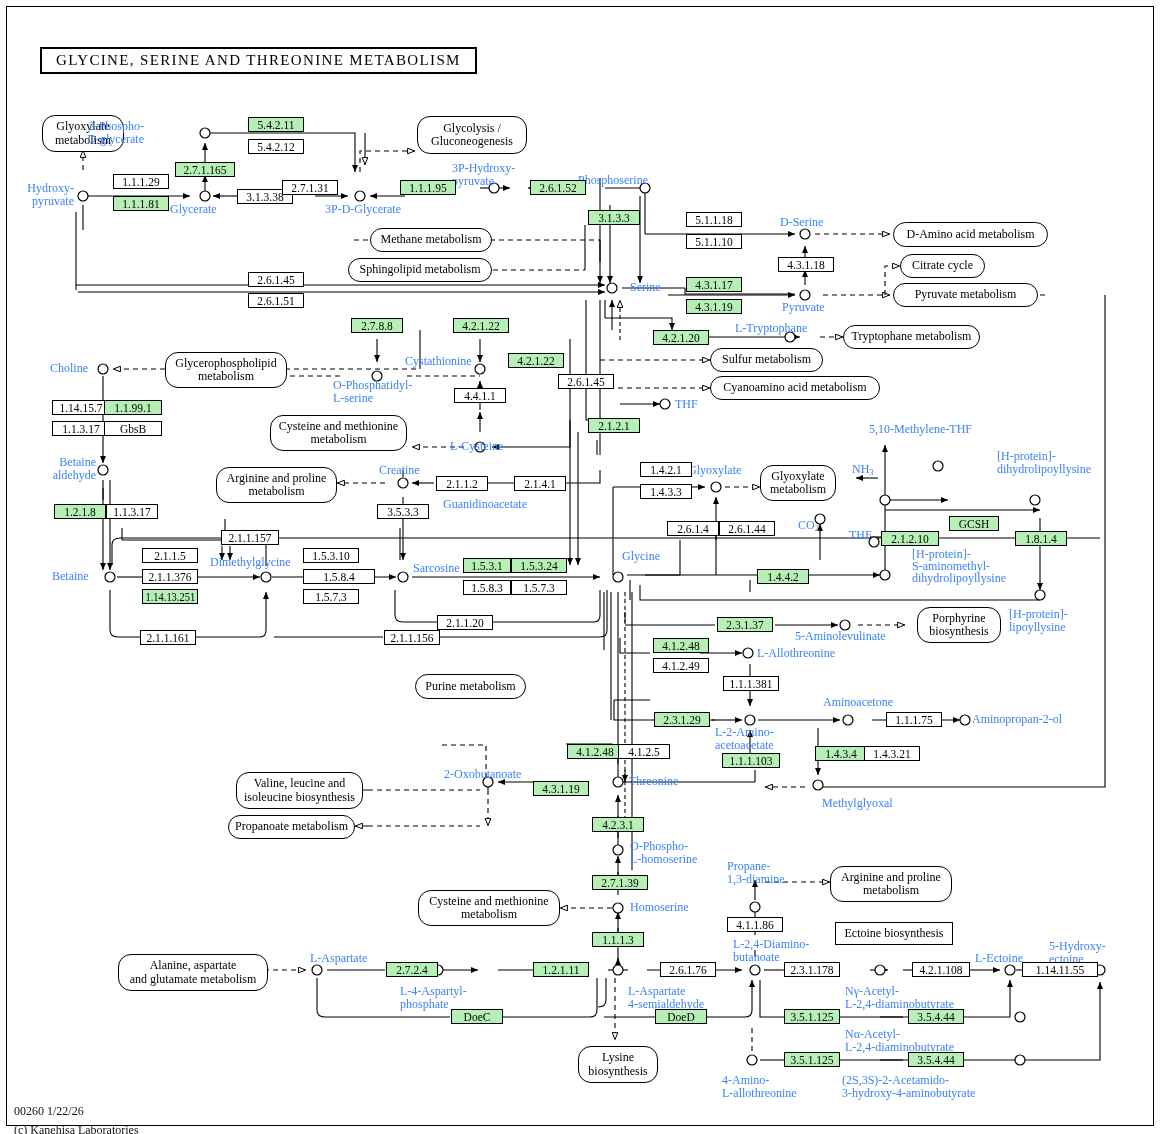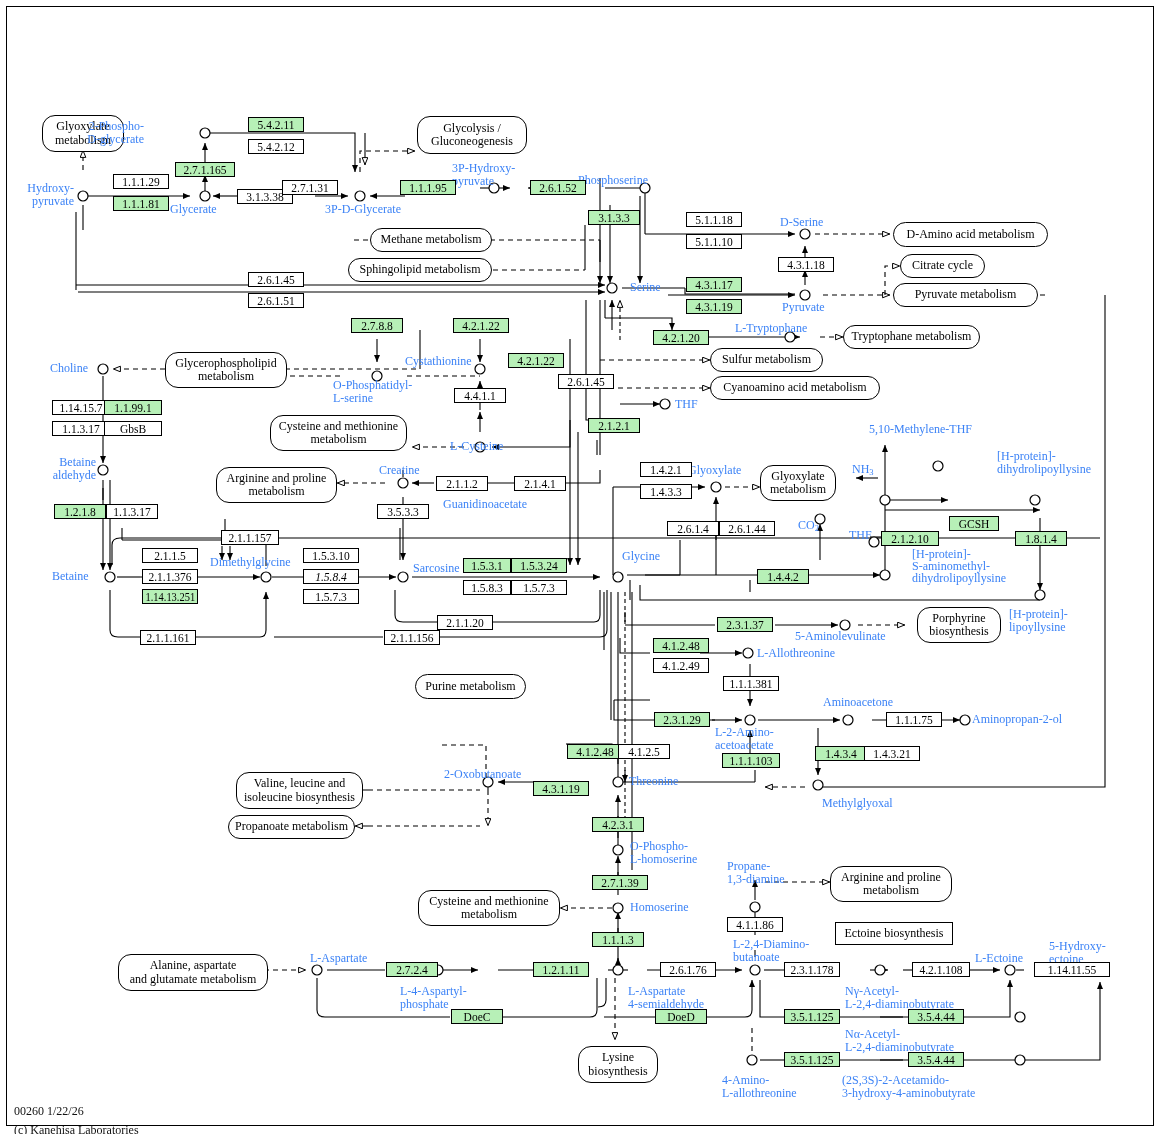--- a/index.html
+++ b/index.html
@@ -315,20 +315,21 @@
         <circle cx="755" cy="970" r="5"></circle>
       <circle cx="880" cy="970" r="5"></circle>
         <circle cx="1010" cy="970" r="5"></circle>
       <circle cx="1100" cy="970" r="5"></circle>
       <circle cx="1020" cy="1017" r="5"></circle>
         <circle cx="1020" cy="1060" r="5"></circle>
       <circle cx="752" cy="1060" r="5"></circle>
     </g>
   </svg>
 
+  <div class="ttl" style="left:40px;top:47px;">GLYCINE, SERINE AND THREONINE METABOLISM</div>
 
   <div class="mapb" style="left:42px;top:115px;width:82px;height:37px;white-space:pre-line;">Glyoxylate
 metabolism</div>
   <div class="mapb" style="left:417px;top:116px;width:110px;height:38px;white-space:pre-line;">Glycolysis /
 Gluconeogenesis</div>
   <div class="mapb" style="left:893px;top:222px;width:155px;height:25px;">D-Amino acid metabolism</div>
   <div class="mapb" style="left:370px;top:228px;width:122px;height:24px;">Methane metabolism</div>
   <div class="mapb" style="left:900px;top:254px;width:85px;height:24px;">Citrate cycle</div>
   <div class="mapb" style="left:348px;top:258px;width:144px;height:24px;">Sphingolipid metabolism</div>
   <div class="mapb" style="left:893px;top:283px;width:145px;height:24px;">Pyruvate metabolism</div>
@@ -470,21 +471,21 @@
   <div class="ec" style="left:106px;top:504px;width:52px;"><span>1.1.3.17</span></div>
   <div class="ec" style="left:377px;top:504px;width:52px;"><span>3.5.3.3</span></div>
   <div class="ec" style="left:667px;top:521px;width:52px;"><span>2.6.1.4</span></div>
   <div class="ec" style="left:719px;top:521px;width:56px;"><span>2.6.1.44</span></div>
   <div class="ec" style="left:221px;top:530px;width:58px;"><span>2.1.1.157</span></div>
   <div class="ec" style="left:142px;top:548px;width:56px;"><span>2.1.1.5</span></div>
   <div class="ec" style="left:303px;top:548px;width:56px;"><span>1.5.3.10</span></div>
   <div class="ec g" style="left:463px;top:558px;width:48px;"><span>1.5.3.1</span></div>
   <div class="ec g" style="left:511px;top:558px;width:56px;"><span>1.5.3.24</span></div>
   <div class="ec" style="left:142px;top:569px;width:56px;"><span>2.1.1.376</span></div>
-  <div class="ec" style="left:303px;top:569px;width:56px;font-style:italic;"><span>1.5.8.4</span></div>
+  <div class="ec" style="left:303px;top:569px;width:72px;"><span>1.5.8.4</span></div>
   <div class="ec" style="left:463px;top:580px;width:48px;"><span>1.5.8.3</span></div>
   <div class="ec" style="left:511px;top:580px;width:56px;"><span>1.5.7.3</span></div>
   <div class="ec g" style="left:142px;top:589px;width:56px;"><span style="transform: scaleX(0.909091);">1.14.13.251</span></div>
   <div class="ec" style="left:303px;top:589px;width:56px;"><span>1.5.7.3</span></div>
   <div class="ec g" style="left:757px;top:569px;width:52px;"><span>1.4.4.2</span></div>
   <div class="ec" style="left:140px;top:630px;width:56px;"><span>2.1.1.161</span></div>
   <div class="ec" style="left:384px;top:630px;width:56px;"><span>2.1.1.156</span></div>
   <div class="ec" style="left:437px;top:615px;width:56px;"><span>2.1.1.20</span></div>
   <div class="ec g" style="left:717px;top:617px;width:56px;"><span>2.3.1.37</span></div>
   <div class="ec g" style="left:653px;top:638px;width:56px;"><span>4.1.2.48</span></div>
@@ -500,21 +501,21 @@
   <div class="ec g" style="left:533px;top:781px;width:56px;"><span>4.3.1.19</span></div>
   <div class="ec g" style="left:592px;top:817px;width:52px;"><span>4.2.3.1</span></div>
   <div class="ec g" style="left:592px;top:875px;width:56px;"><span>2.7.1.39</span></div>
   <div class="ec" style="left:727px;top:917px;width:56px;"><span>4.1.1.86</span></div>
   <div class="ec g" style="left:592px;top:932px;width:52px;"><span>1.1.1.3</span></div>
   <div class="ec g" style="left:386px;top:962px;width:52px;"><span>2.7.2.4</span></div>
   <div class="ec g" style="left:533px;top:962px;width:56px;"><span>1.2.1.11</span></div>
   <div class="ec" style="left:660px;top:962px;width:56px;"><span>2.6.1.76</span></div>
   <div class="ec" style="left:784px;top:962px;width:56px;"><span>2.3.1.178</span></div>
   <div class="ec" style="left:912px;top:962px;width:58px;"><span>4.2.1.108</span></div>
-  <div class="ec" style="left:1022px;top:962px;width:76px;margin-left:12px;"><span>1.14.11.55</span></div>
+  <div class="ec" style="left:1022px;top:962px;width:76px;"><span>1.14.11.55</span></div>
   <div class="ec g" style="left:451px;top:1009px;width:52px;"><span>DoeC</span></div>
   <div class="ec g" style="left:655px;top:1009px;width:52px;"><span>DoeD</span></div>
   <div class="ec g" style="left:784px;top:1009px;width:56px;"><span>3.5.1.125</span></div>
   <div class="ec g" style="left:908px;top:1009px;width:56px;"><span>3.5.4.44</span></div>
   <div class="ec g" style="left:784px;top:1052px;width:56px;"><span>3.5.1.125</span></div>
   <div class="ec g" style="left:908px;top:1052px;width:56px;"><span>3.5.4.44</span></div>
 
   <div class="foot" style="left:14px;top:1102px;">00260 1/22/26
 (c) Kanehisa Laboratories</div>
 </div>

